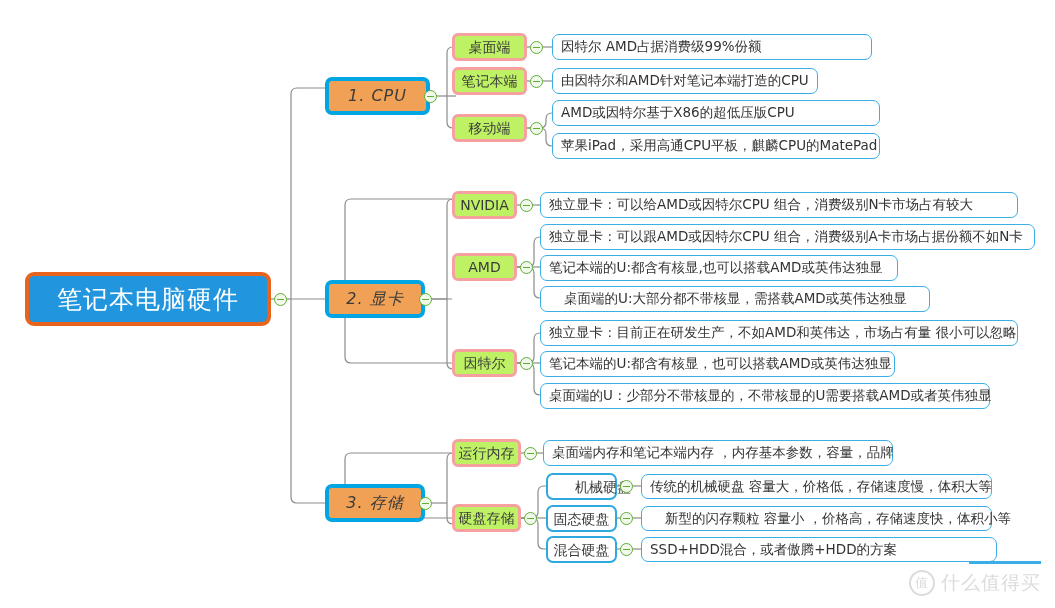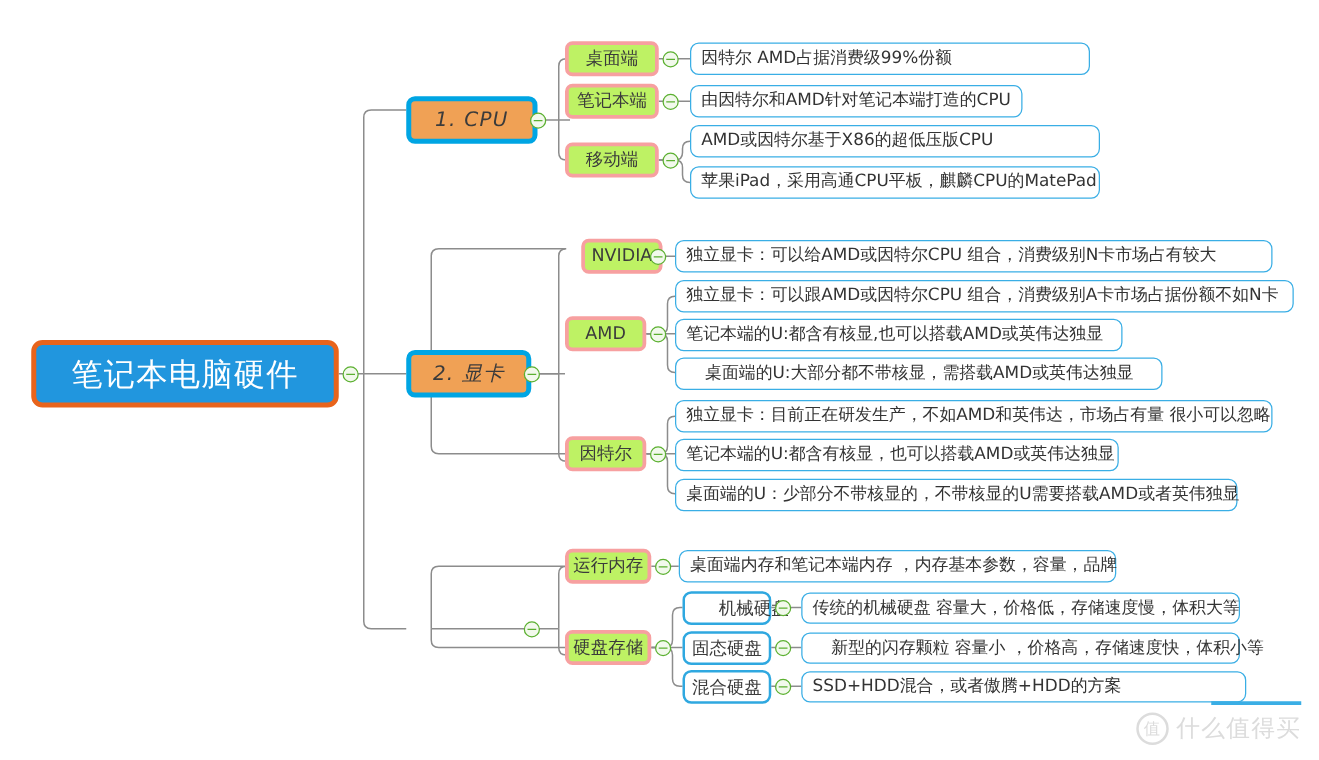--- a/index.html
+++ b/index.html
@@ -208,21 +208,21 @@
   </div>
   <div class="node n-leaf" style="left:552px;top:133px;width:328px;height:26px;">
     <span>苹果iPad，采用高通CPU平板，麒麟CPU的MatePad</span>
   </div>
 
   <div class="node n-l1" style="left:325px;top:280px;width:100px;height:38px;">
     <span>2. 显卡</span>
   </div>
   <div class="toggle" style="left:419px;top:293px;"></div>
 
-  <div class="node n-l2" style="left:452px;top:191px;width:65px;height:28px;margin-left:13px;">
+  <div class="node n-l2" style="left:452px;top:191px;width:65px;height:28px;">
     <span>NVIDIA</span>
   </div>
   <div class="toggle" style="left:520px;top:199px;"></div>
 
   <div class="node n-l2" style="left:452px;top:253px;width:65px;height:28px;">
     <span>AMD</span>
   </div>
   <div class="toggle" style="left:520px;top:261px;"></div>
 
   <div class="node n-l2" style="left:452px;top:349px;width:65px;height:28px;">
@@ -245,20 +245,23 @@
   <div class="node n-leaf" style="left:540px;top:320px;width:478px;height:26px;">
     <span>独立显卡：目前正在研发生产，不如AMD和英伟达，市场占有量 很小可以忽略</span>
   </div>
   <div class="node n-leaf" style="left:540px;top:351px;width:355px;height:26px;">
     <span>笔记本端的U:都含有核显，也可以搭载AMD或英伟达独显</span>
   </div>
   <div class="node n-leaf" style="left:540px;top:383px;width:450px;height:26px;">
     <span>桌面端的U：少部分不带核显的，不带核显的U需要搭载AMD或者英伟独显</span>
   </div>
 
+  <div class="node n-l1" style="left:325px;top:484px;width:100px;height:38px;">
+    <span>3. 存储</span>
+  </div>
   <div class="toggle" style="left:419px;top:497px;"></div>
 
   <div class="node n-l2" style="left:452px;top:439px;width:69px;height:28px;">
     <span>运行内存</span>
   </div>
   <div class="toggle" style="left:524px;top:447px;"></div>
 
   <div class="node n-l2" style="left:452px;top:504px;width:69px;height:28px;">
     <span>硬盘存储</span>
   </div>

